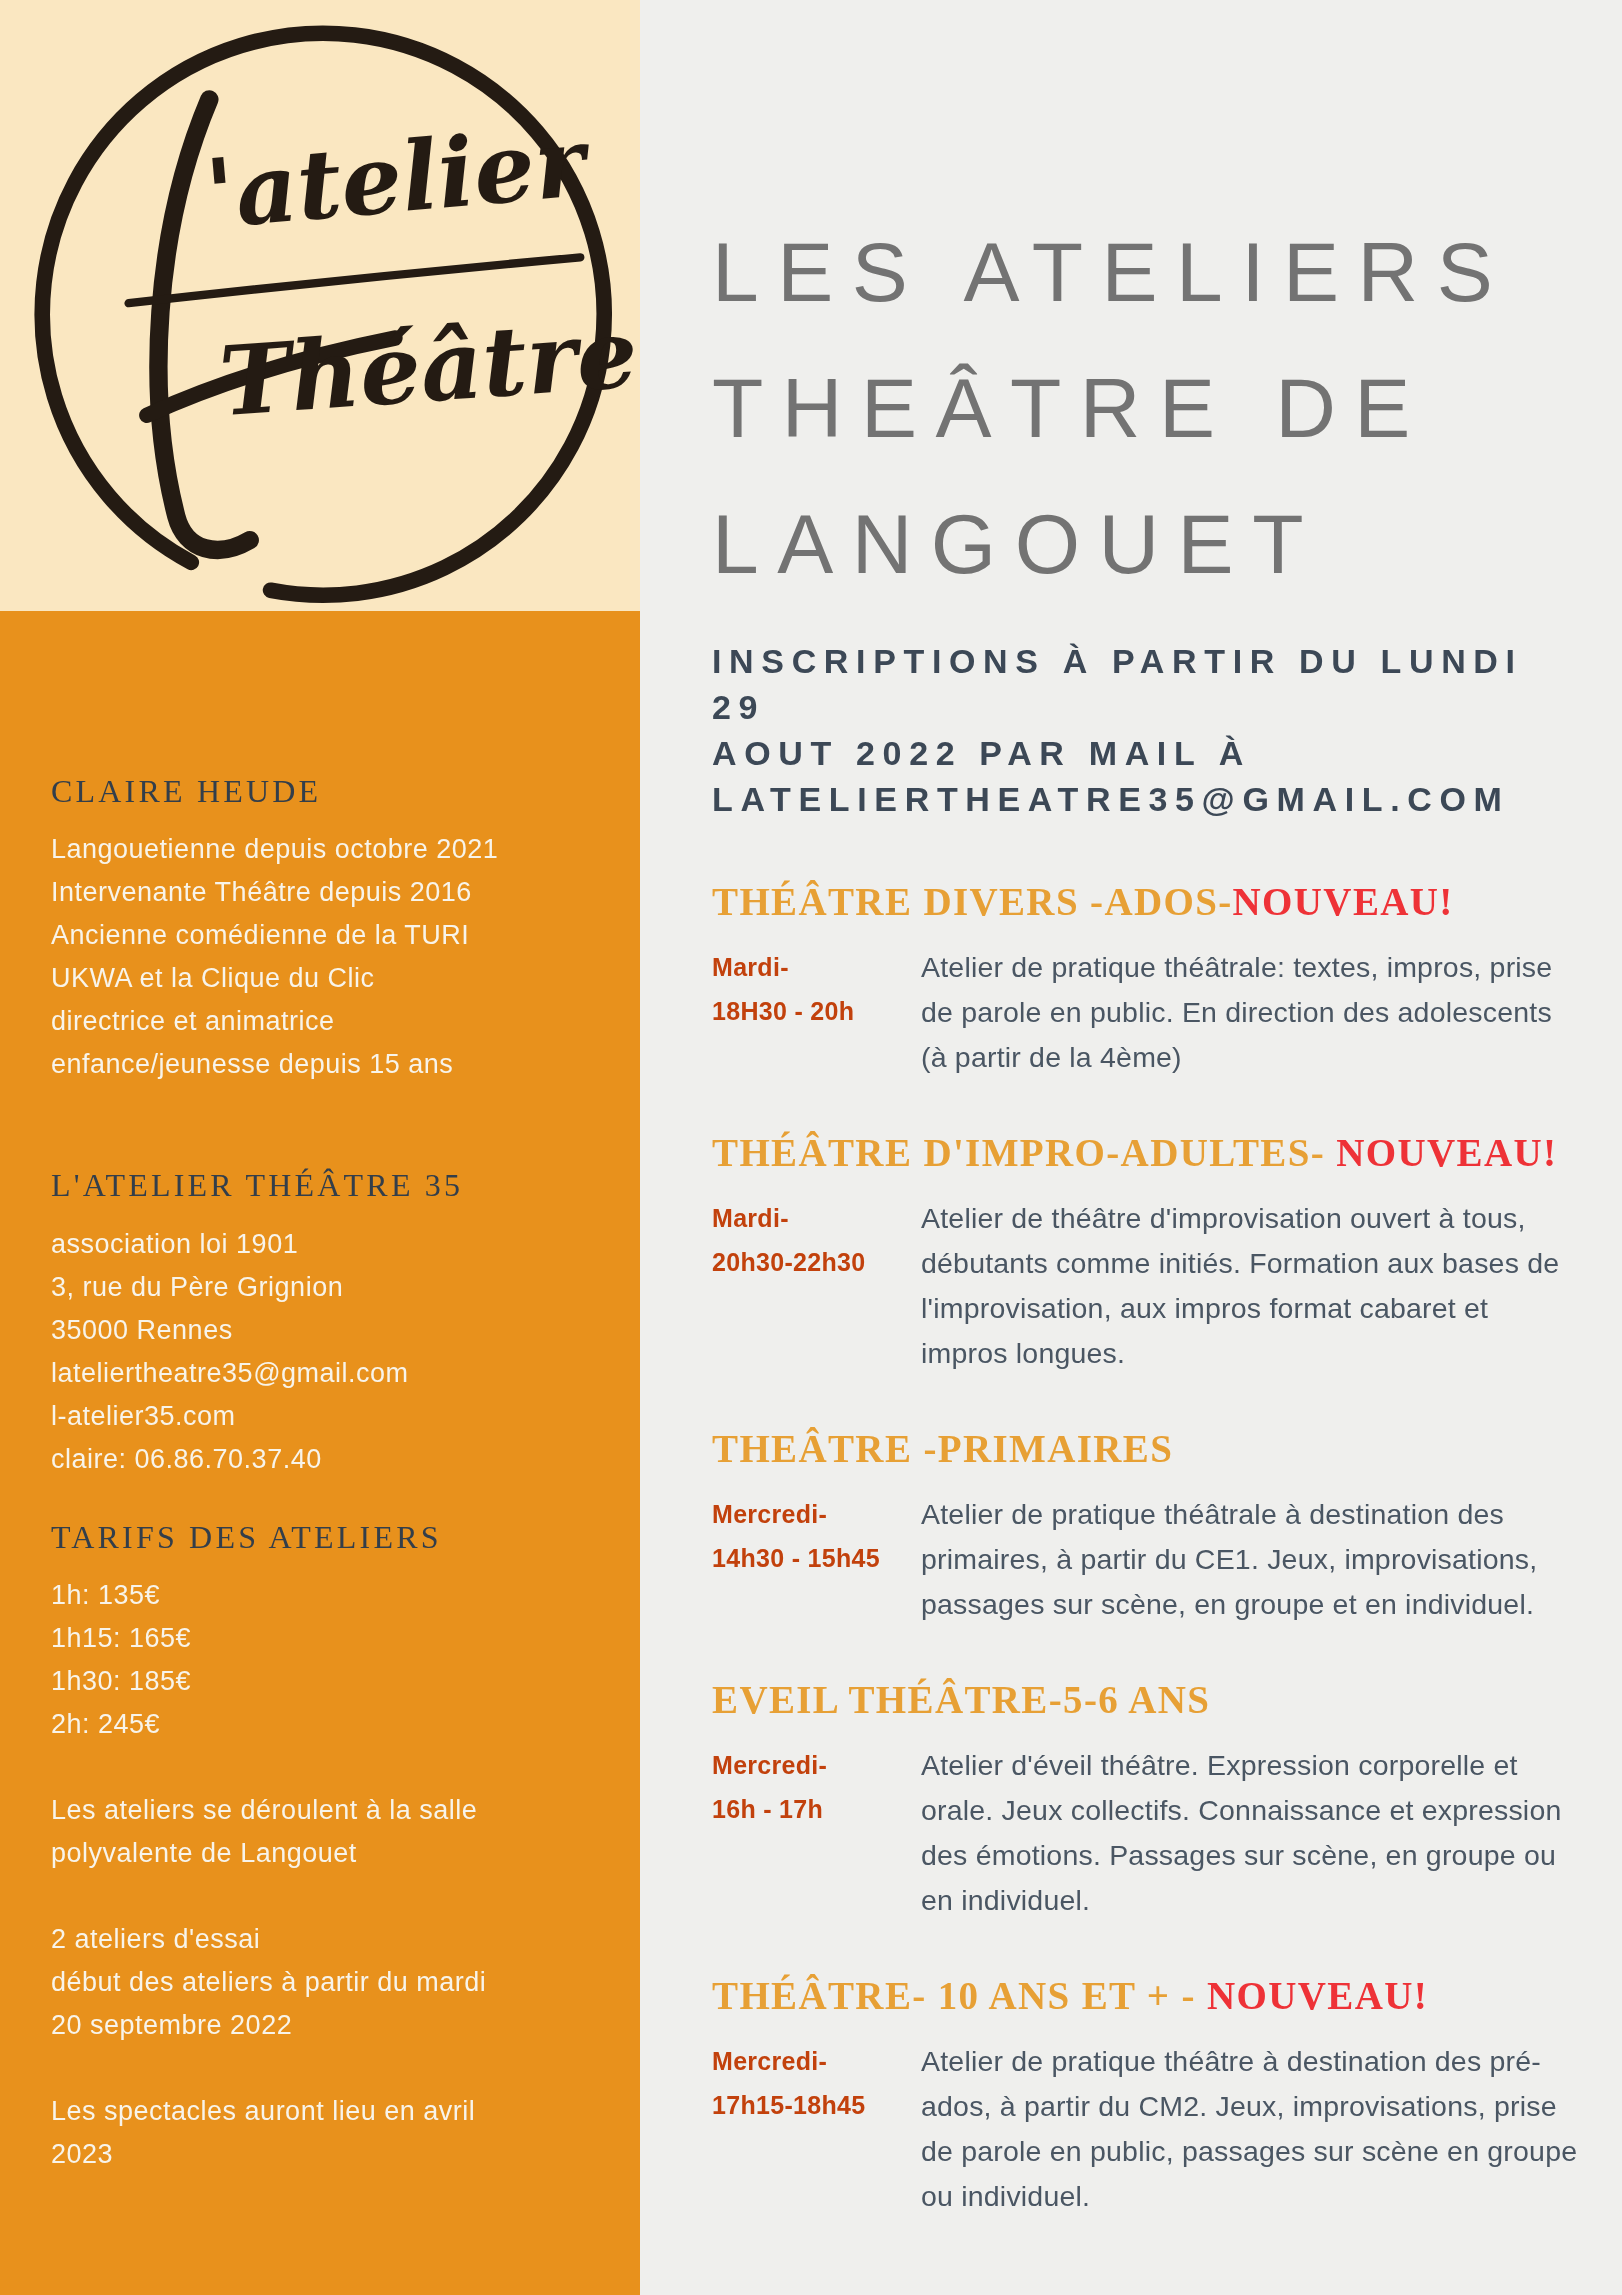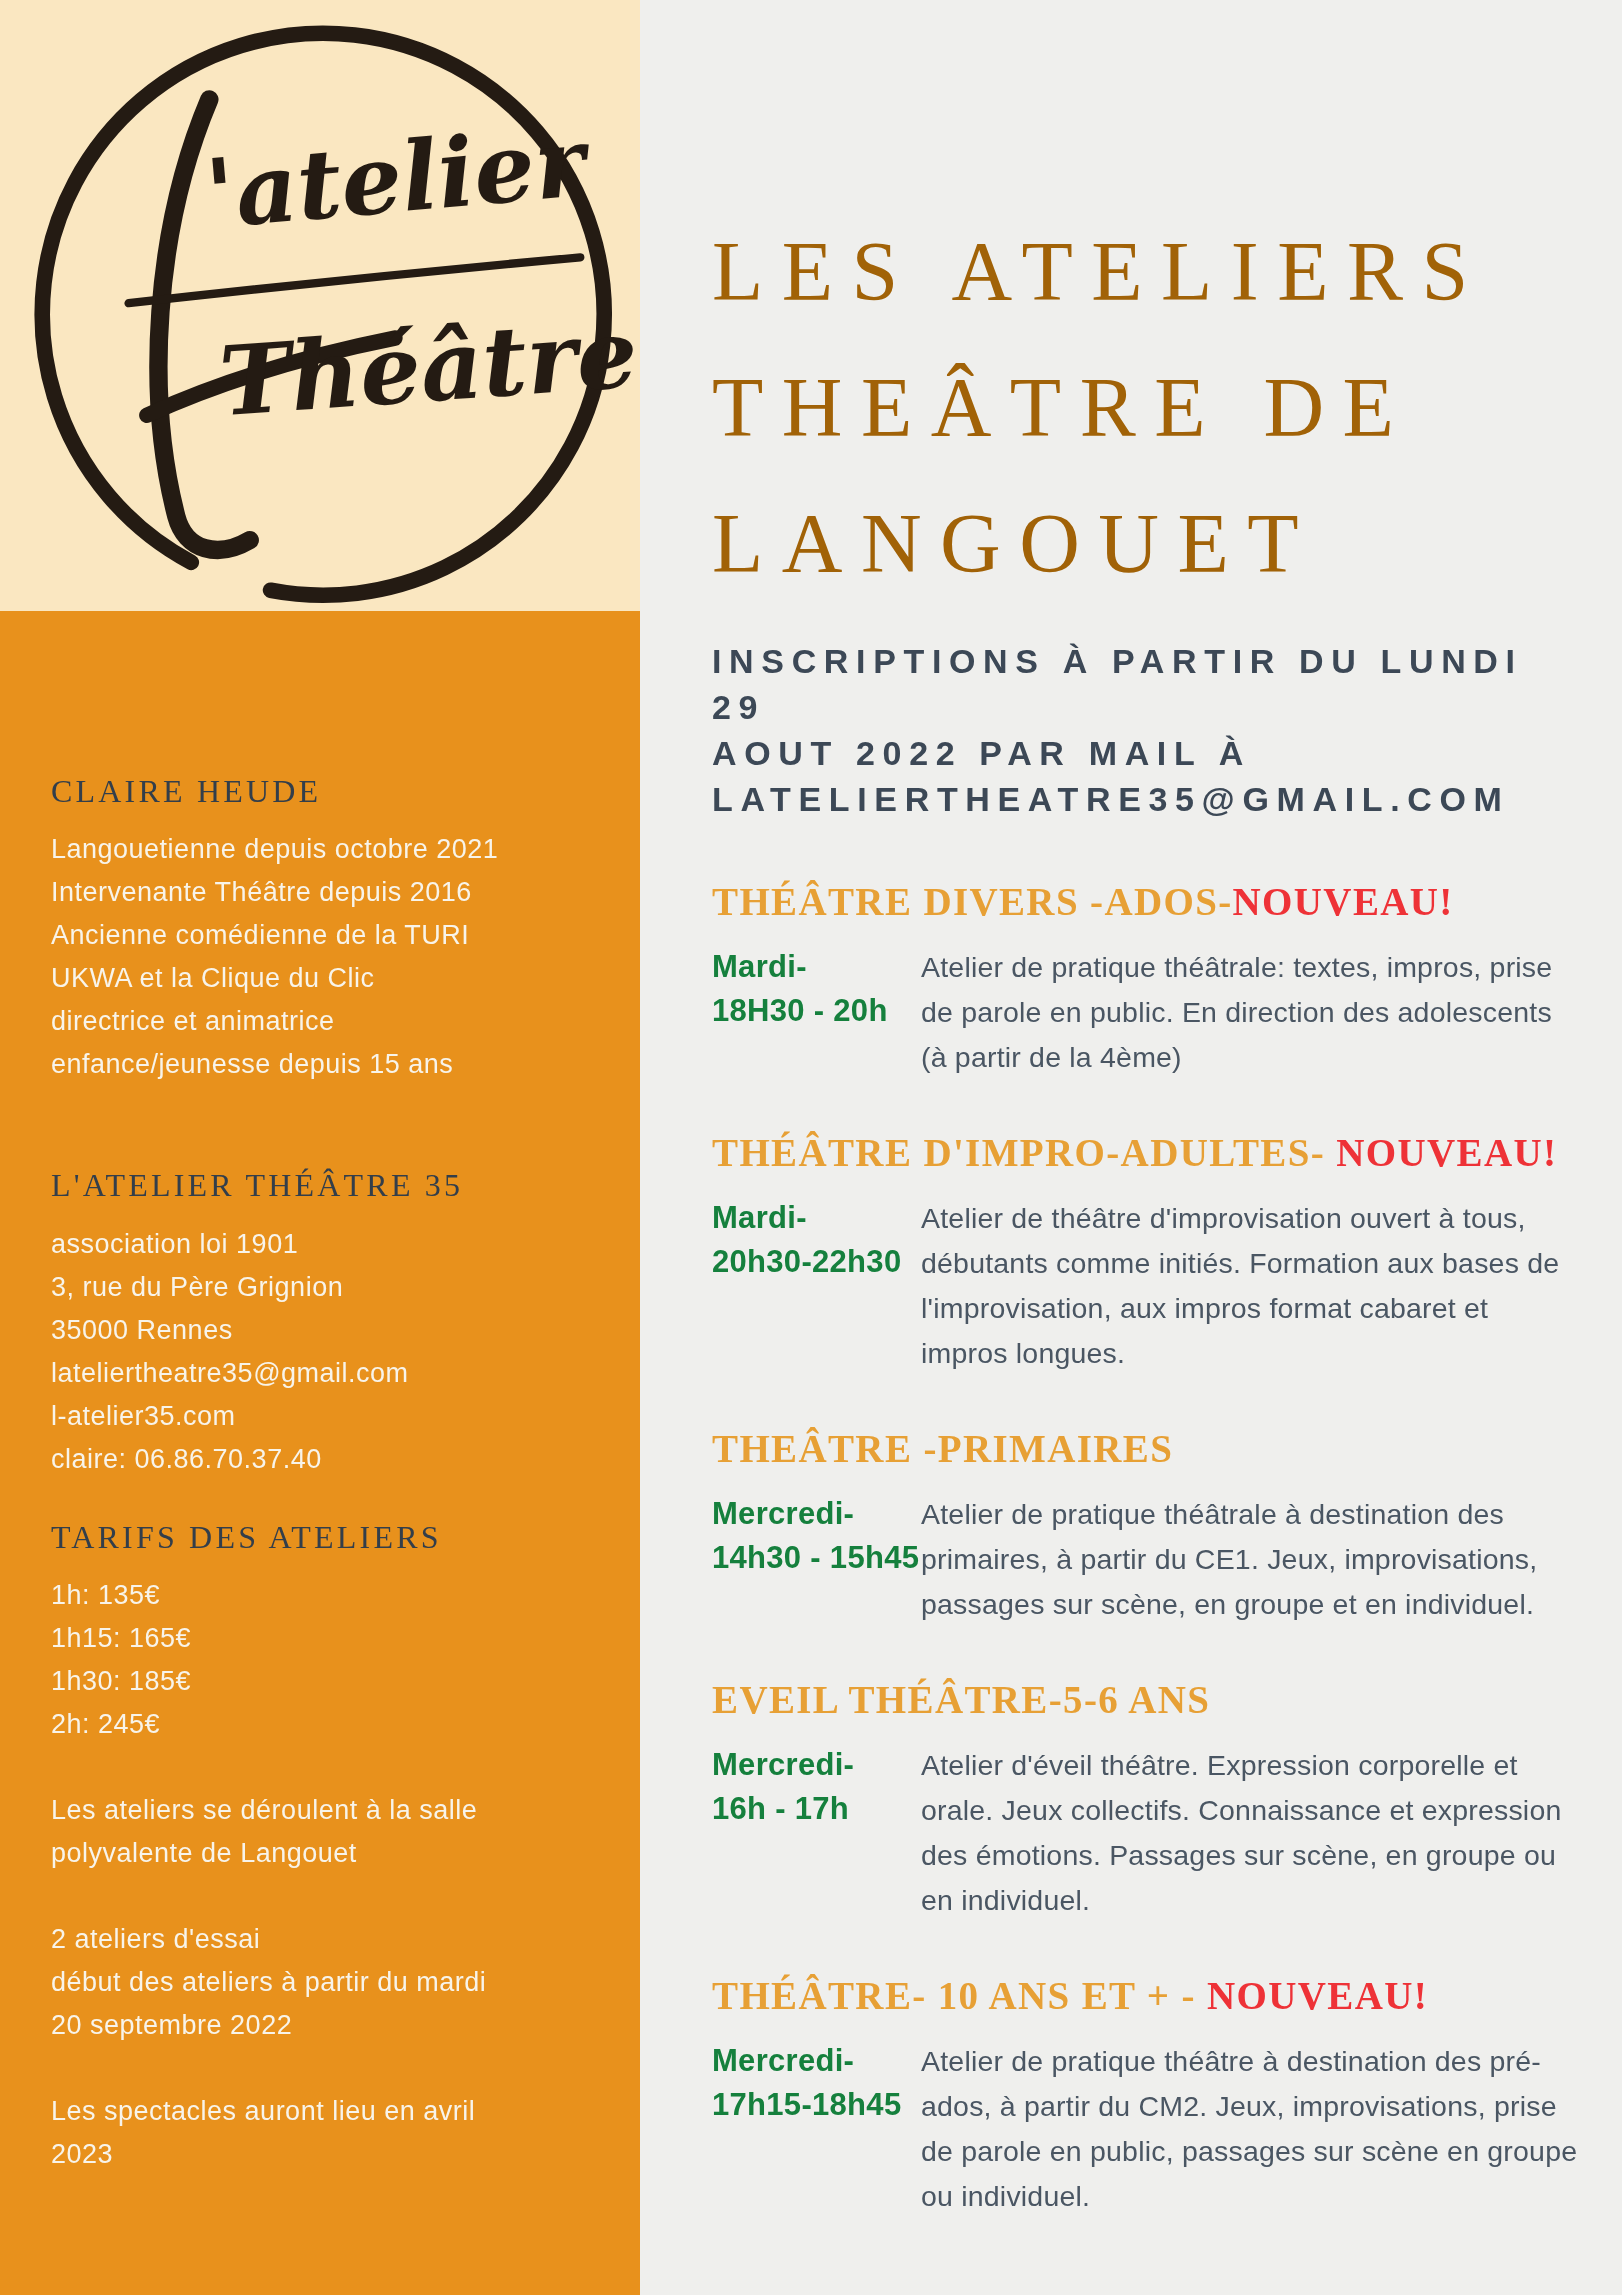--- a/index.html
+++ b/index.html
@@ -27,42 +27,42 @@
     font-size:27px; line-height:43px;
     color:#F8F4EA; white-space:pre-line;
     letter-spacing:0.5px;
   }
   .side-section { margin-bottom:0; }
   .side-section.s2 { margin-top:81px; }
   .side-section.s3 { margin-top:38px; }
 
   
   .main { flex:1; padding:204px 41px 0 72px; }
-  .title { font-family:Liberation Serif, serif; color:#a16207; }
+  .title { font-family:Liberation Sans, sans-serif; color:#737373; }
   .title .tline { font-size:84px; line-height:136px; letter-spacing:0.22em; white-space:nowrap; }
 
   .inscriptions {
     margin-top:26px;
     font-size:34px; line-height:46px;
     font-weight:bold; letter-spacing:0.225em;
     color:#3C4856; white-space:pre-line;
   }
 
   .workshop { margin-top:50px; }
   .workshop.first { margin-top:57px; }
   .ws-heading {
     font-family:"Liberation Serif", serif;
     font-size:39px; line-height:46px; letter-spacing:0.035em;
     color:#E7A035; margin:0 0 20px 0; white-space:nowrap;
   }
   .ws-new { color:#EE3237; }
   .ws-row { display:grid; grid-template-columns:209px 1fr; }
   .ws-day {
-    font-weight:bold; font-size:31px; line-height:44px;
-    color:#15803d; white-space:pre-line; letter-spacing:0.3px;
+    font-weight:bold; font-size:25px; line-height:44px;
+    color:#c2410c; white-space:pre-line; letter-spacing:0.3px;
   }
   .ws-desc {
     font-size:28.5px; line-height:45px;
     color:#4A5663; max-width:675px; letter-spacing:0.2px;
   }
 </style>
 </head>
 <body>
 
 <div class="page">

